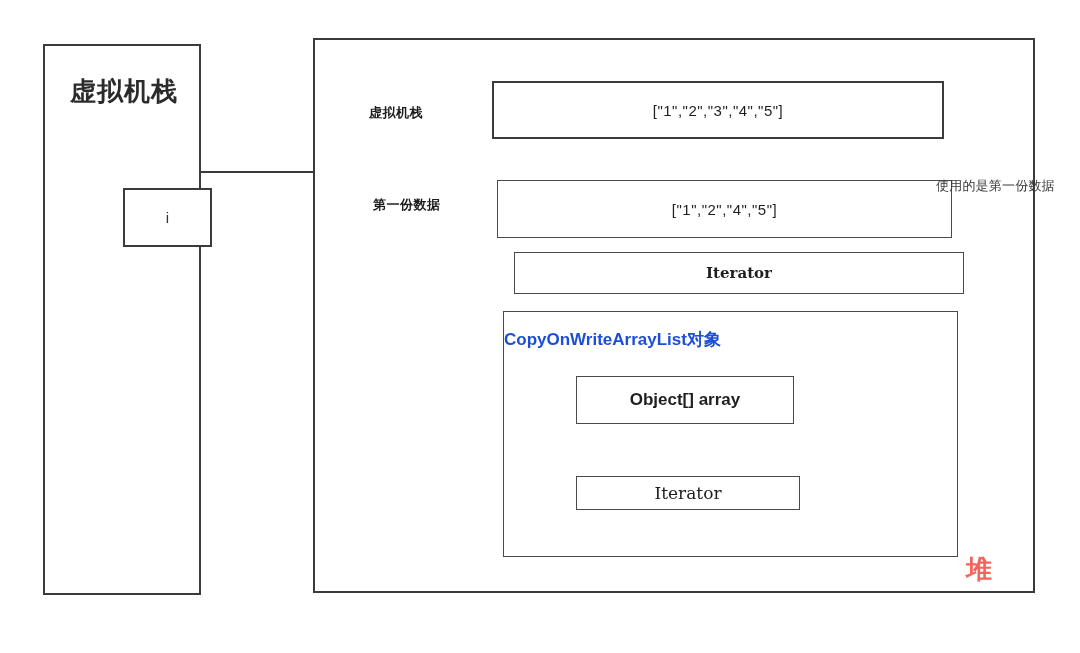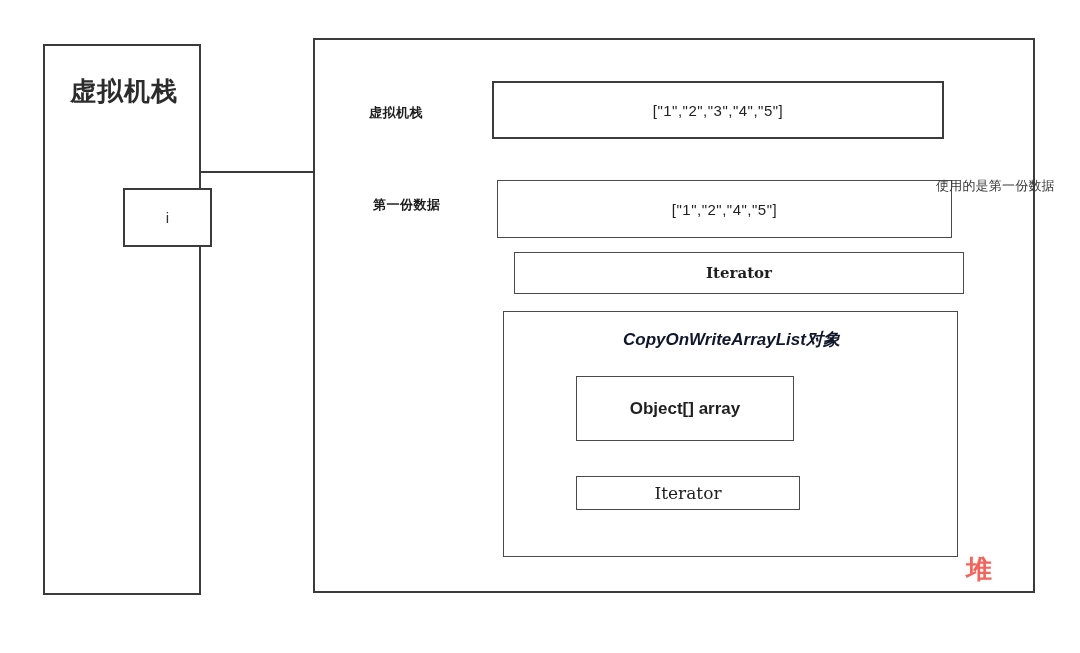--- a/index.html
+++ b/index.html
@@ -115,31 +115,30 @@
     top: 311px;
     width: 455px;
     height: 246px;
     display: block;
   }
   #cow-title {
     position: absolute;
     left: 0;
     top: 16px;
     width: 455px;
-    text-align: center;
+    text-align: left;
     font-size: 17px;
     font-weight: bold;
-    color: #0f172a;
-    font-style: italic;
+    color: #1d4ed8;
   }
   #array-box {
     left: 576px;
     top: 376px;
     width: 218px;
-    height: 65px;
+    height: 48px;
     font-size: 17px;
     font-weight: bold;
   }
   #iterator-inner-box {
     left: 576px;
     top: 476px;
     width: 224px;
     height: 34px;
     font-size: 17px;
     font-weight: normal;

